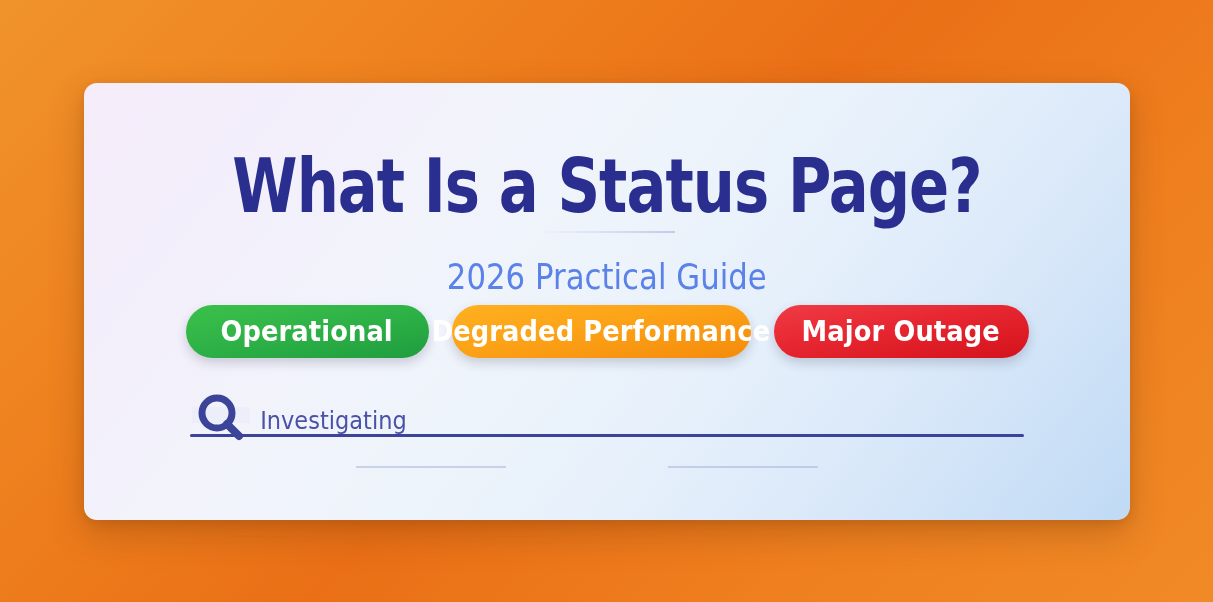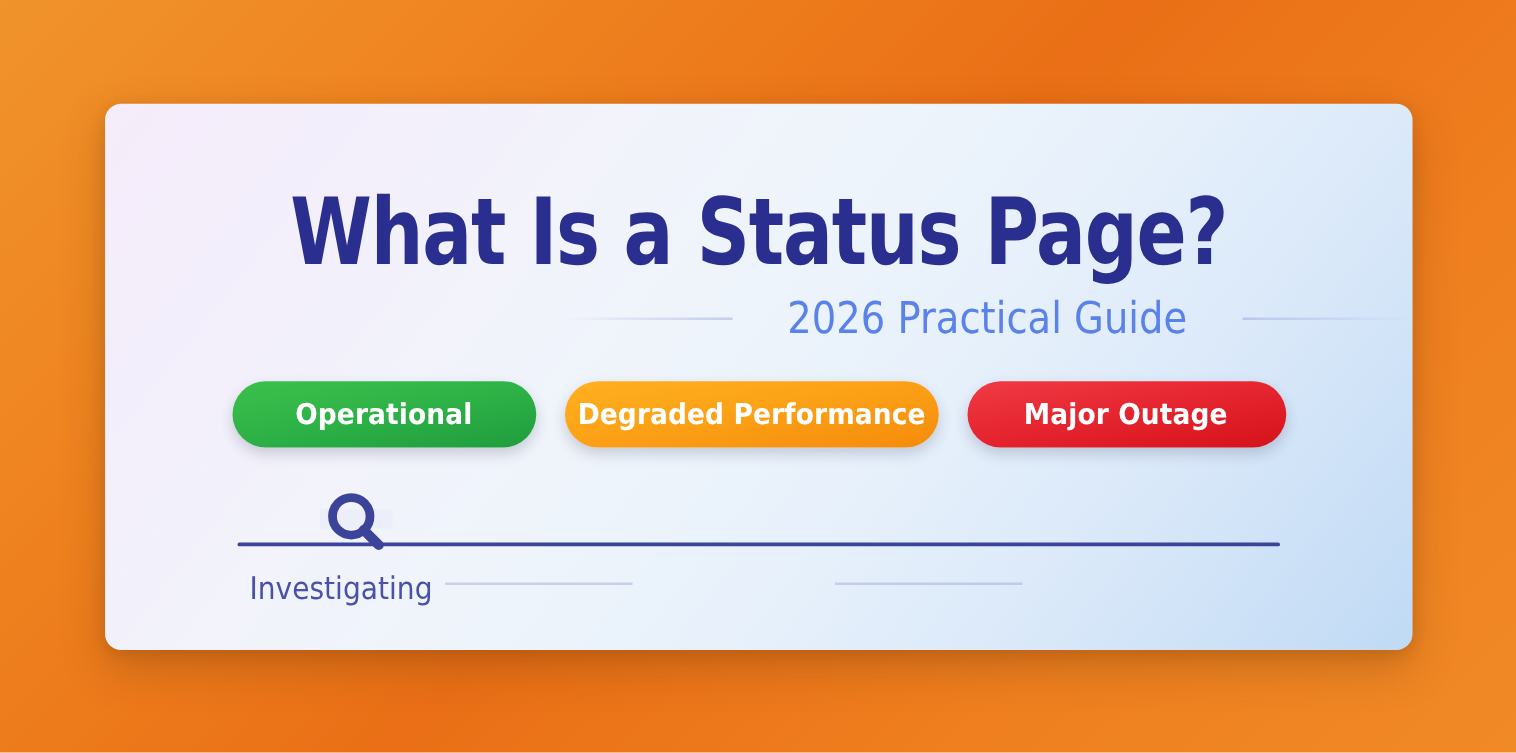--- a/index.html
+++ b/index.html
@@ -61,22 +61,23 @@
 
   
   .subtitle-row {
     position: absolute;
     left: 0;
     top: 148px;
     width: 100%;
     height: 48px;
     display: flex;
     align-items: center;
-    justify-content: flex-end;
+    justify-content: space-between;
     gap: 22px;
+    flex-direction: column;
   }
   .sub-rule {
     width: 136px;
     height: 2px;
     flex: 0 0 auto;
   }
   .sub-rule.left  { background: linear-gradient(to right, rgba(150,160,220,0.00), rgba(150,160,220,0.48)); }
   .sub-rule.right { background: linear-gradient(to left,  rgba(150,160,220,0.00), rgba(150,160,220,0.48)); }
 
   .subtitle {
@@ -102,21 +103,21 @@
     gap: 23px;
   }
   .badge {
     height: 53px;
     border-radius: 27px;
     display: flex;
     align-items: center;
     justify-content: center;
     color: #ffffff;
     font-family: "DejaVu Sans", sans-serif;
-    font-size: 23px;
+    font-size: 28px;
     font-weight: 700;
     letter-spacing: 0.1px;
     white-space: nowrap;
     box-shadow: 0 5px 11px rgba(40, 40, 70, 0.20);
     cursor: pointer;
     padding: 0 30px;
   }
   .badge span { transform: scaleX(0.92); display: inline-block; }
 
   .badge.green  { background: linear-gradient(170deg, #3cc04a 0%, #2fb347 45%, #1f9d3e 100%); width: 243px; }
@@ -149,21 +150,21 @@
     width: 100%;
     height: 100%;
     display: flex;
     justify-content: space-between;
     align-items: flex-start;
   }
 
   .tl-node {
     width: 190px;
     display: flex;
-    flex-direction: column;
+    align-items: center;
     position: relative;
     z-index: 3;
   }
 
   .tl-icon-wrap {
     height: 64px;
     display: flex;
     align-items: center;
     justify-content: center;
     position: relative;

